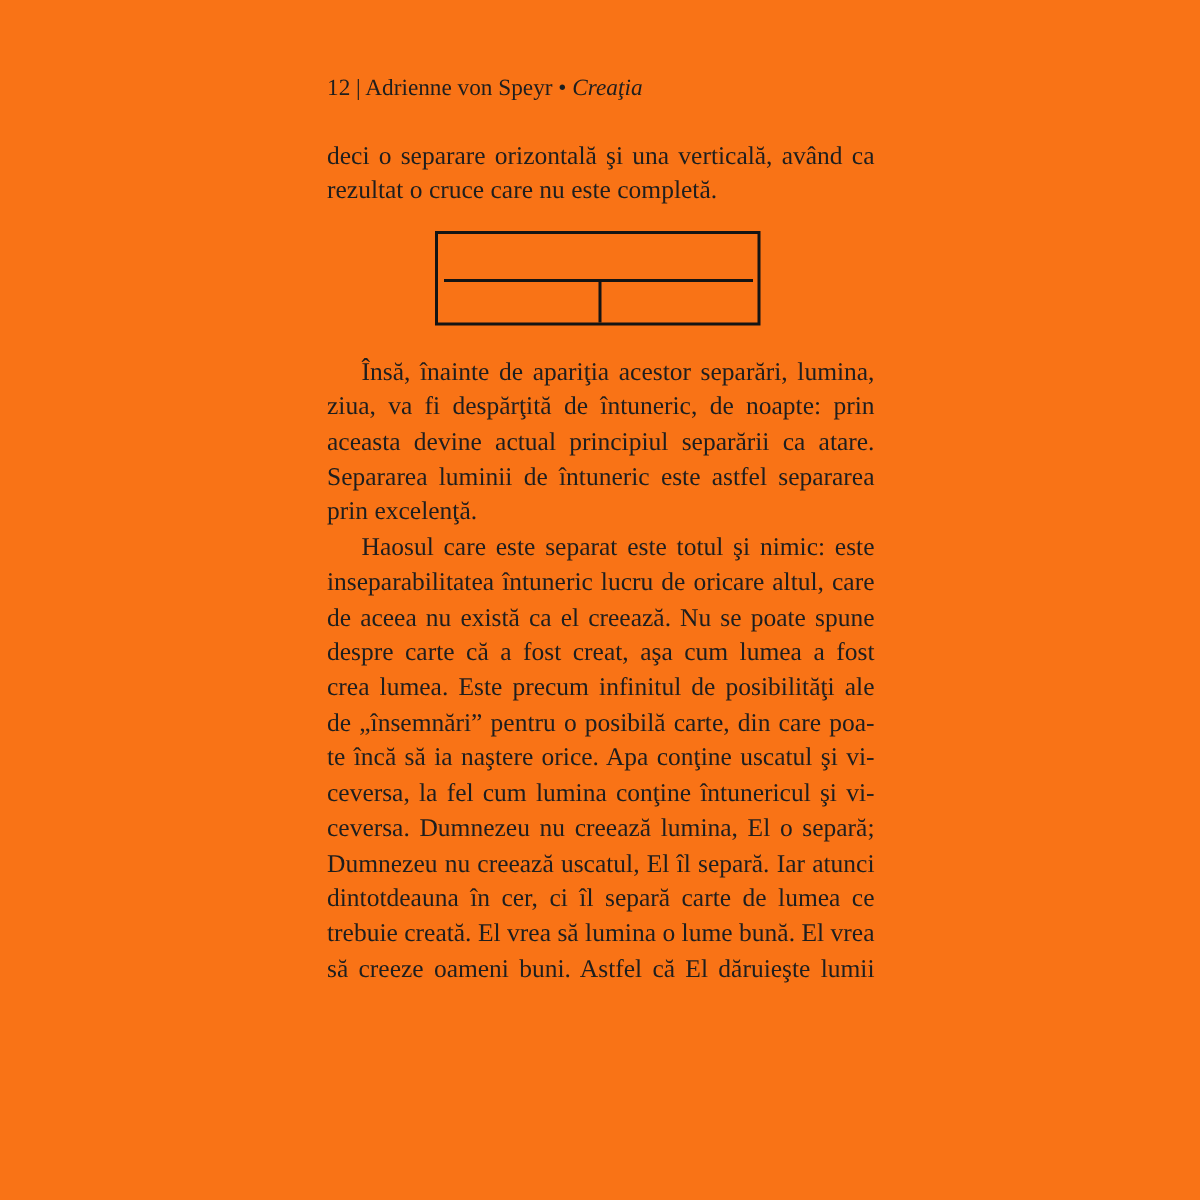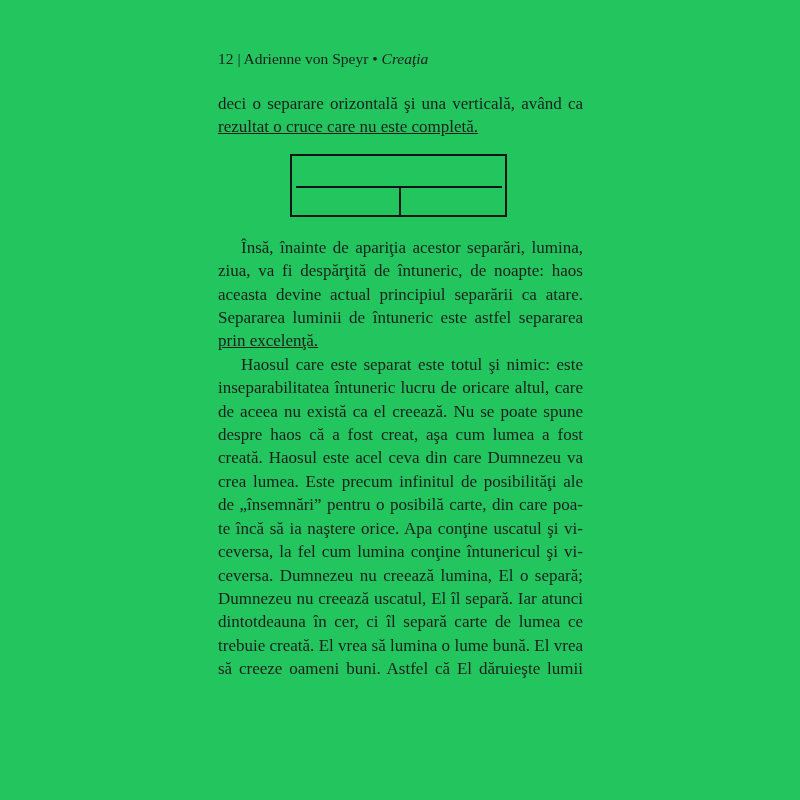--- a/index.html
+++ b/index.html
@@ -1,20 +1,20 @@
 <!DOCTYPE html>
 <html><head>
 <meta charset="utf-8">
 <style>
   html, body { margin: 0; padding: 0; }
   .page {
     position: relative;
     width: 800px;
     height: 800px;
-    background: #22c55e;
+    background: #f97316;
     font-family: "Liberation Serif", "DejaVu Serif", serif;
     color: #1e1e1e;
     overflow: hidden;
   }
   .content {
     position: absolute;
     left: 218px;
     top: 50px;
     width: 365px;
   }
@@ -27,21 +27,21 @@
   .running-header .book-title { font-style: italic; }
   .para {
     font-size: 17px;
     line-height: 23.4px;
   }
   .line {
     text-align: justify;
     text-align-last: justify;
     text-justify: inter-word;
   }
-  .line.last { text-align-last: left; text-decoration: underline; }
+  .line.last { text-align-last: left; }
   .line.indent { padding-left: 23px; }
   .figure {
     position: relative;
     width: 217px;
     height: 63px;
     border: 2px solid #141414;
     box-sizing: border-box;
     margin: 15px 0 19px 72px;
   }
   .figure .hline {
@@ -80,32 +80,31 @@
       <div class="line last">rezultat o cruce care nu este completă.</div>
     </div>
 
     <div class="figure">
       <div class="hline"></div>
       <div class="vline"></div>
     </div>
 
     <div class="para">
       <div class="line indent">Însă, înainte de apariţia acestor separări, lumina,</div>
-      <div class="line">ziua, va fi despărţită de întuneric, de noapte: haos</div>
+      <div class="line">ziua, va fi despărţită de întuneric, de noapte: prin</div>
       <div class="line">aceasta devine actual principiul separării ca atare.</div>
       <div class="line">Separarea luminii de întuneric este astfel separarea</div>
       <div class="line last">prin excelenţă.</div>
     </div>
 
     <div class="para">
       <div class="line indent">Haosul care este separat este totul şi nimic: este</div>
       <div class="line">inseparabilitatea întuneric lucru de oricare altul, care</div>
       <div class="line">de aceea nu există ca el creează. Nu se poate spune</div>
-      <div class="line">despre haos că a fost creat, aşa cum lumea a fost</div>
-      <div class="line">creată. Haosul este acel ceva din care Dumnezeu va</div>
+      <div class="line">despre carte că a fost creat, aşa cum lumea a fost</div>
       <div class="line">crea lumea. Este precum infinitul de posibilităţi ale</div>
       <div class="line">de „însemnări” pentru o posibilă carte, din care poa-</div>
       <div class="line">te încă să ia naştere orice. Apa conţine uscatul şi vi-</div>
       <div class="line">ceversa, la fel cum lumina conţine întunericul şi vi-</div>
       <div class="line">ceversa. Dumnezeu nu creează lumina, El o separă;</div>
       <div class="line">Dumnezeu nu creează uscatul, El îl separă. Iar atunci</div>
       <div class="line">dintotdeauna în cer, ci îl separă carte de lumea ce</div>
       <div class="line">trebuie creată. El vrea să lumina o lume bună. El vrea</div>
       <div class="line">să creeze oameni buni. Astfel că El dăruieşte lumii</div>
     </div>

